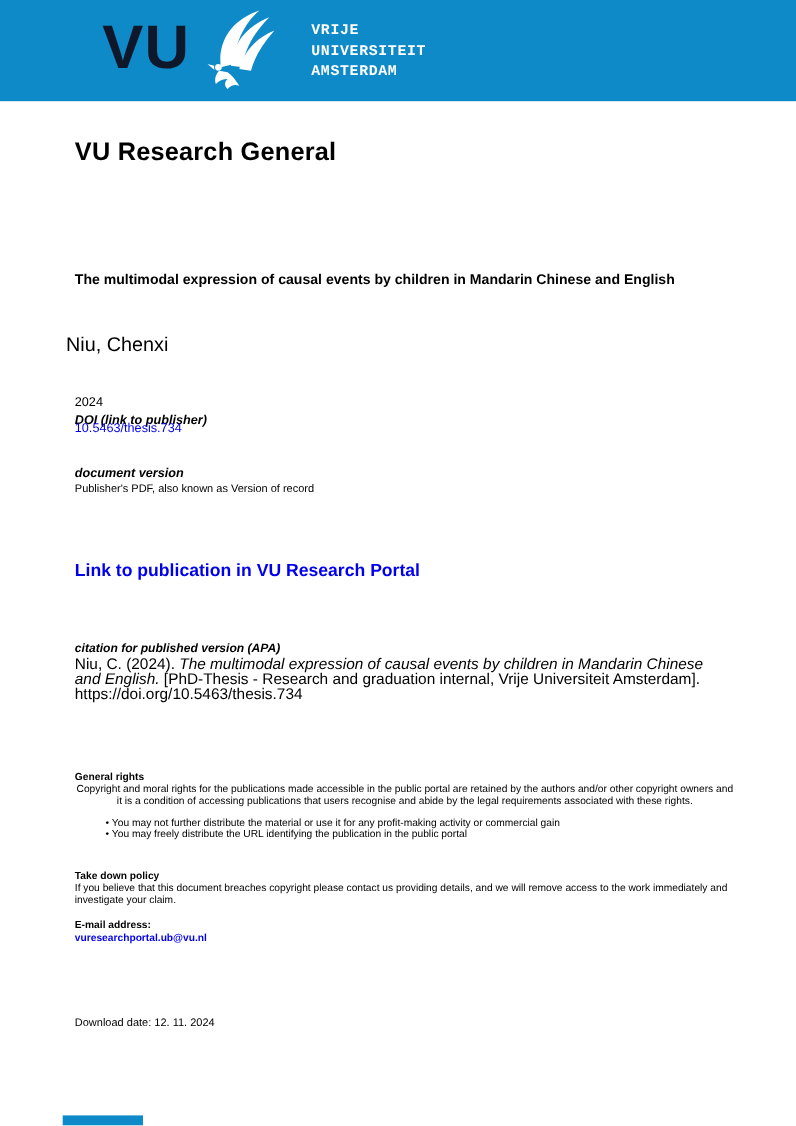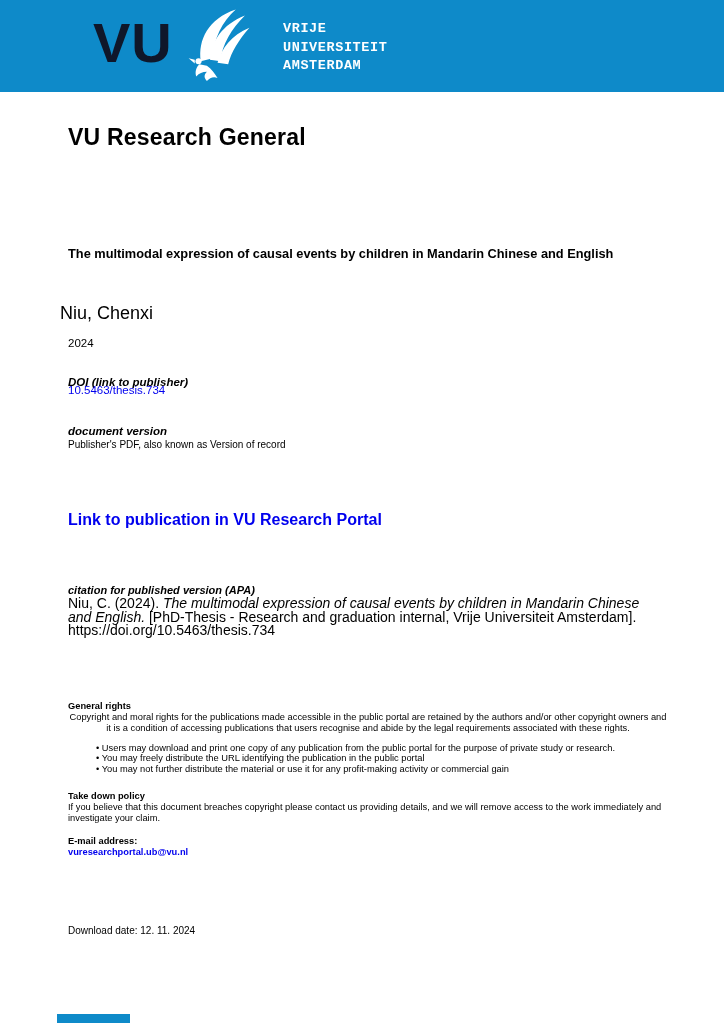--- a/index.html
+++ b/index.html
@@ -68,21 +68,21 @@
     font-size: 12.8px;
     font-weight: bold;
     line-height: 15.5px;
   }
   .pub-author {
     left: 60px; top: 283px;
     font-size: 18px;
     margin-top: 20px;
   }
 
-  .pub-year  { left: 68px; top: 337px; font-size: 11.5px; }
+  .pub-year  { left: 68px; top: 360px; font-size: 11.5px; }
 
   .doi-label {
     left: 68px; top: 376px;
     font-size: 11.5px;
     font-weight: bold;
     font-style: italic;
   }
   .doi-link  {
     left: 68px; top: 384px;
     font-size: 11.5px;
@@ -191,23 +191,22 @@
   <div class="abs docver-value">Publisher's PDF, also known as Version of record</div>
 
   <a class="abs portal-link" href="#">Link to publication in VU Research Portal</a>
 
   <div class="abs citation-label">citation for published version (APA)</div>
   <p class="abs citation-body"><span>Niu, C. (2024). </span><span class="it">The multimodal expression of causal events by children in Mandarin Chinese and English.</span><span> [PhD-Thesis - Research and graduation internal, Vrije Universiteit Amsterdam]. https://doi.org/10.5463/thesis.734</span></p>
 
   <div class="abs small-bold rights-heading">General rights</div>
   <p class="abs small rights-body">Copyright and moral rights for the publications made accessible in the public portal are retained by the authors and/or other copyright owners and it is a condition of accessing publications that users recognise and abide by the legal requirements associated with these rights.</p>
   <ul class="abs rights-bullets">
-    <li>Users may download and print one copy of any publication from the public portal for the purpose of private study or research.</li>
+    <li>You may not further distribute the material or use it for any profit-making activity or commercial gain</li>
     <li>You may freely distribute the URL identifying the publication in the public portal</li>
-    <li>You may not further distribute the material or use it for any profit-making activity or commercial gain</li>
   </ul>
 
   <div class="abs small-bold takedown-heading">Take down policy</div>
   <p class="abs small takedown-body">If you believe that this document breaches copyright please contact us providing details, and we will remove access to the work immediately and investigate your claim.</p>
 
   <div class="abs small-bold email-label">E-mail address:</div>
   <a class="abs email-link" href="#">vuresearchportal.ub@vu.nl</a>
 
   <div class="abs download-date">Download date: 12. 11. 2024</div>
   <div class="footer-bar"></div>

